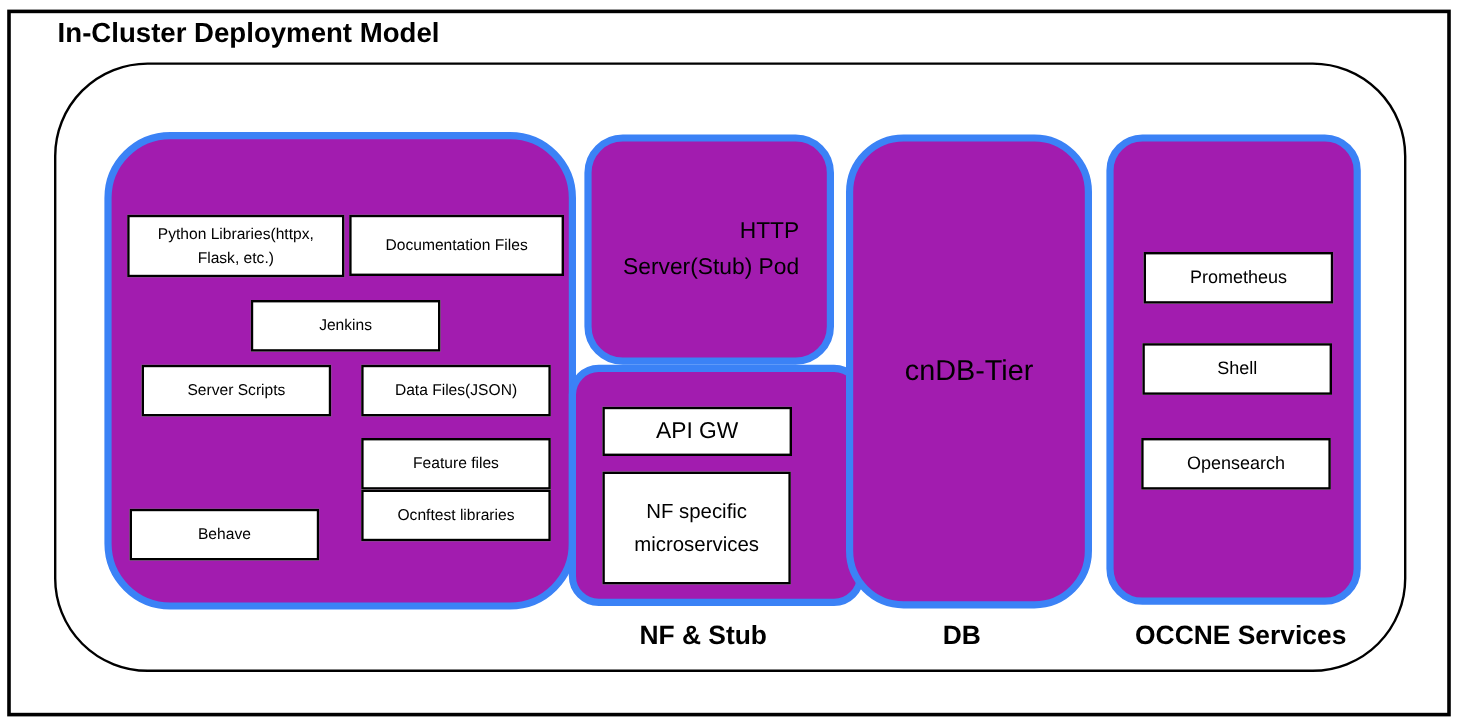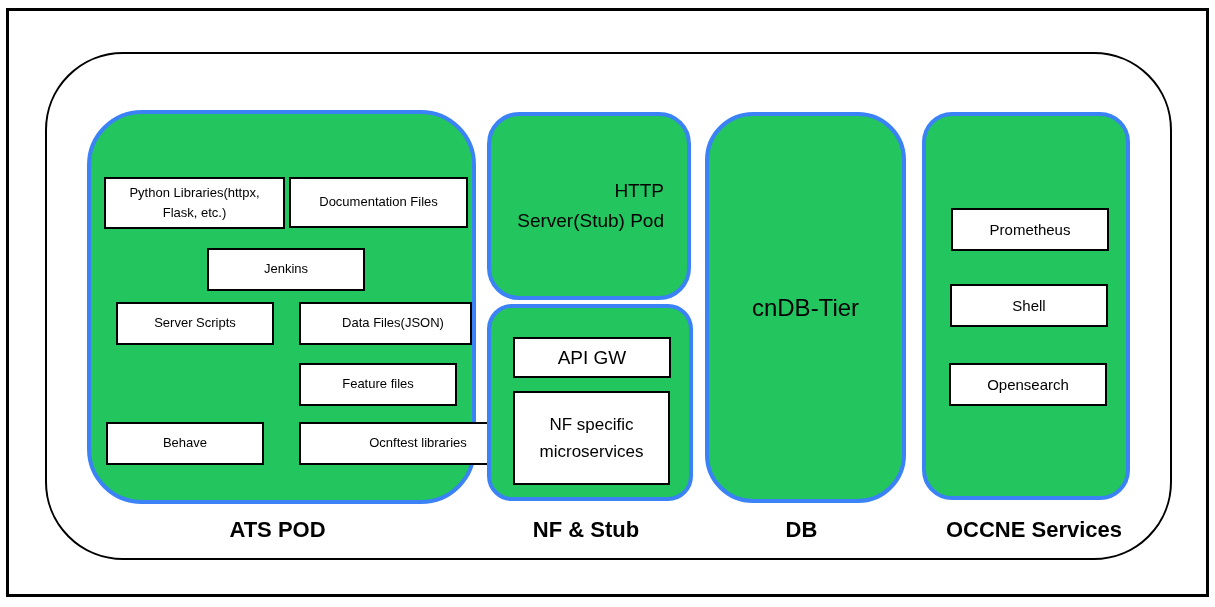--- a/index.html
+++ b/index.html
@@ -29,32 +29,32 @@
   .cluster {
     position: absolute;
     left: 45px; top: 52px;
     width: 1123px; height: 504px;
     border: 2px solid #000;
     border-radius: 78px;
     background: #fff;
   }
   .rrect {
     position: absolute;
-    border: 4px solid #3b82f6;
-    background: #22c55e;
+    border: 6px solid #3b82f6;
+    background: #a21caf;
     display: flex;
     align-items: center;
     justify-content: center;
     text-align: center;
   }
   .group-ats   { left: 87px;  top: 110px; width: 381px; height: 386px; border-radius: 55px; }
   .http-pod    { left: 487px; top: 112px; width: 196px; height: 180px; border-radius: 32px;
                  font-size: 19px; text-align: right; }
   .http-pod .constrain { width: 150px; line-height: 30px; display: inline-block; }
-  .nf-lower    { left: 487px; top: 304px; width: 198px; height: 189px; border-radius: 25px; }
+  .nf-lower    { left: 474px; top: 304px; width: 198px; height: 189px; border-radius: 25px; padding-left: 36px; }
   .db-rect     { left: 705px; top: 112px; width: 193px; height: 383px; border-radius: 48px;
                  font-size: 24px; }
   .group-occne { left: 922px; top: 112px; width: 200px; height: 380px; border-radius: 30px; }
 
   .box {
     position: absolute;
     border: 2px solid #000;
     background: #fff;
     display: flex;
     align-items: center;
@@ -62,25 +62,25 @@
     text-align: center;
     font-size: 13px;
     line-height: 1.55;
   }
   
   .b-pylibs  { left: 13px;  top: 63px;  width: 177px; height: 48px; }
   .b-pylibs .constrain { width: 160px; display: inline-block; }
   .b-docs    { left: 198px; top: 63px;  width: 175px; height: 47px; }
   .b-jenkins { left: 116px; top: 134px; width: 154px; height: 39px; }
   .b-shell   { left: 25px;  top: 188px; width: 154px; height: 39px; }
-  .b-datafiles { left: 208px; top: 188px; width: 154px; height: 39px; padding-left: 15px; }
+  .b-datafiles { left: 208px; top: 188px; width: 154px; height: 39px; }
   .b-python3 { left: 25px;  top: 249px; width: 154px; height: 39px; }
   .b-feature { left: 208px; top: 249px; width: 154px; height: 39px; }
   .b-behave  { left: 15px;  top: 308px; width: 154px; height: 39px; }
-  .b-ocnftest{ left: 208px; top: 308px; width: 154px; height: 39px; padding-left: 40px; }
+  .b-ocnftest{ left: 208px; top: 292px; width: 154px; height: 39px; }
 
   
   .b-apigw { left: 22px; top: 29px; width: 154px; height: 37px; font-size: 19px; }
   .b-nfmicro { left: 22px; top: 83px; width: 153px; height: 90px; font-size: 17px; line-height: 27px; }
   .b-nfmicro .constrain { width: 140px; display: inline-block; }
 
   
   .b-prometheus { left: 25px; top: 92px;  width: 154px; height: 39px; font-size: 15px; }
   .b-jaeger     { left: 24px; top: 168px; width: 154px; height: 39px; font-size: 15px; }
   .b-opensearch { left: 23px; top: 247px; width: 154px; height: 39px; font-size: 15px; }
@@ -98,20 +98,21 @@
   .label-db    { left: 705px; width: 193px; }
   .label-occne { left: 922px; width: 200px; text-align: right; }
 </style>
 </head>
 <body>
 
 <div class="page">
 
   <div class="outer-frame"></div>
 
+  <div class="title">In-Cluster Deployment Model</div>
 
   <div class="cluster"></div>
 
   <div class="rrect group-ats">
     <div class="box b-pylibs">
       <span class="constrain">Python Libraries(httpx, Flask, etc.)</span>
     </div>
     <div class="box b-docs">Documentation Files</div>
     <div class="box b-jenkins">Jenkins</div>
     <div class="box b-shell">Server Scripts</div>
@@ -134,18 +135,17 @@
   <div class="rrect db-rect">
     <span>cnDB-Tier</span>
   </div>
 
   <div class="rrect group-occne">
     <div class="box b-prometheus">Prometheus</div>
     <div class="box b-jaeger">Shell</div>
     <div class="box b-opensearch">Opensearch</div>
   </div>
 
-  <div class="col-label label-ats">ATS POD</div>
   <div class="col-label label-nf">NF &amp; Stub</div>
   <div class="col-label label-db">DB</div>
   <div class="col-label label-occne">OCCNE Services</div>
 
 </div>
 
 </body></html>

